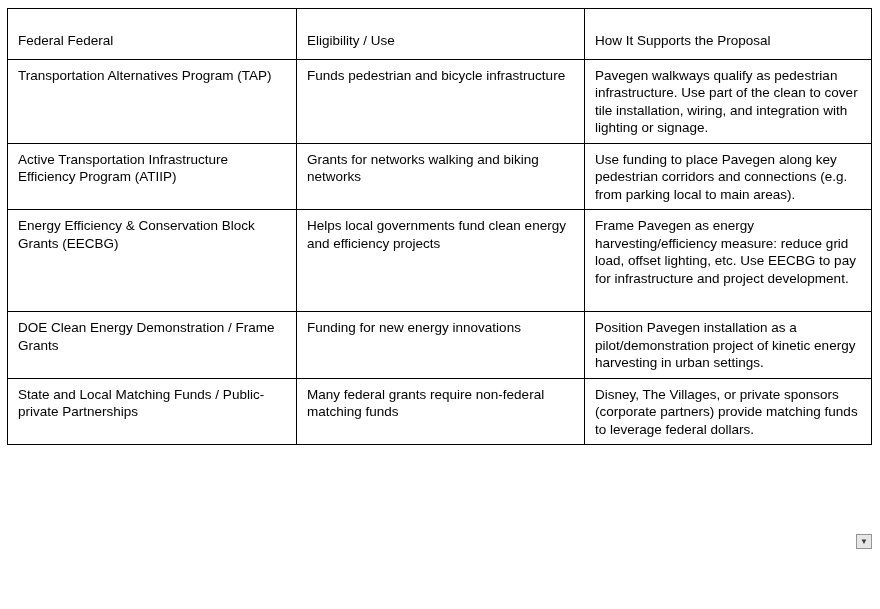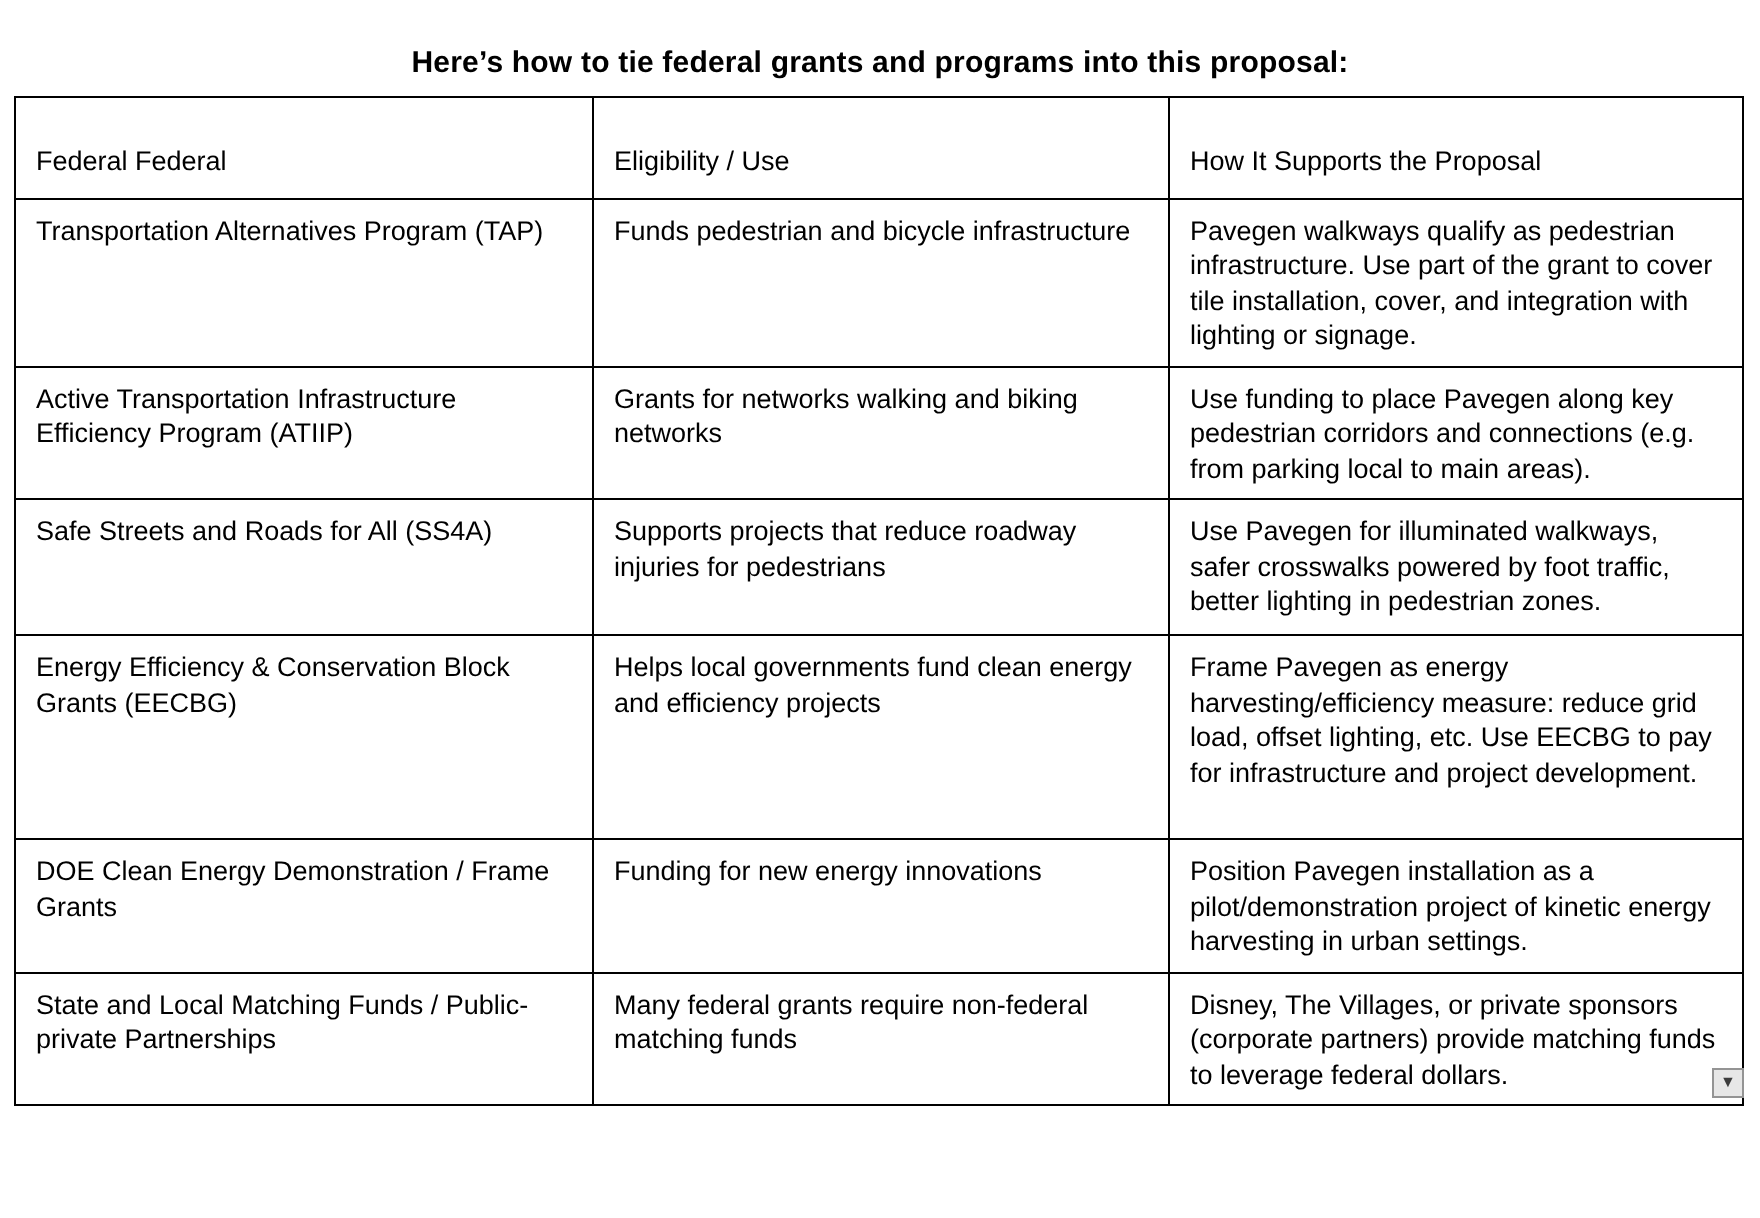--- a/index.html
+++ b/index.html
@@ -76,51 +76,45 @@
     line-height: 8px;
     color: #3c3c3c;
     transform: translateY(-0.5px);
   }
 </style>
 </head>
 <body>
 
 <div>
 
-  <h1 class="page-heading">Here’s how to tie federal grants and programs into this proposal:</h1>
 
 
   <table class="funding-table">
     <colgroup>
       <col style="width:289px">
       <col style="width:288px">
       <col style="width:287px">
     </colgroup>
     <thead>
       <tr>
         <th>Federal Federal</th>
         <th>Eligibility / Use</th>
         <th>How It Supports the Proposal</th>
       </tr>
     </thead>
     <tbody>
       <tr class="row-0">
         <td>Transportation Alternatives Program (TAP)</td>
         <td>Funds pedestrian and bicycle infrastructure</td>
-        <td>Pavegen walkways qualify as pedestrian infrastructure. Use part of the grant to cover tile installation, cover, and integration with lighting or signage.</td>
+        <td>Pavegen walkways qualify as pedestrian infrastructure. Use part of the clean to cover tile installation, wiring, and integration with lighting or signage.</td>
       </tr>
       <tr class="row-1">
         <td>Active Transportation Infrastructure Efficiency Program (ATIIP)</td>
         <td>Grants for networks walking and biking networks</td>
         <td>Use funding to place Pavegen along key pedestrian corridors and connections (e.g. from parking local to main areas).</td>
-      </tr>
-      <tr class="row-2">
-        <td>Safe Streets and Roads for All (SS4A)</td>
-        <td>Supports projects that reduce roadway injuries for pedestrians</td>
-        <td>Use Pavegen for illuminated walkways, safer crosswalks powered by foot traffic, better lighting in pedestrian zones.</td>
       </tr>
       <tr class="row-3">
         <td>Energy Efficiency &amp; Conservation Block Grants (EECBG)</td>
         <td>Helps local governments fund clean energy and efficiency projects</td>
         <td>Frame Pavegen as energy harvesting/efficiency measure: reduce grid load, offset lighting, etc. Use EECBG to pay for infrastructure and project development.</td>
       </tr>
       <tr class="row-4">
         <td>DOE Clean Energy Demonstration / Frame Grants</td>
         <td>Funding for new energy innovations</td>
         <td>Position Pavegen installation as a pilot/demonstration project of kinetic energy harvesting in urban settings.</td>

